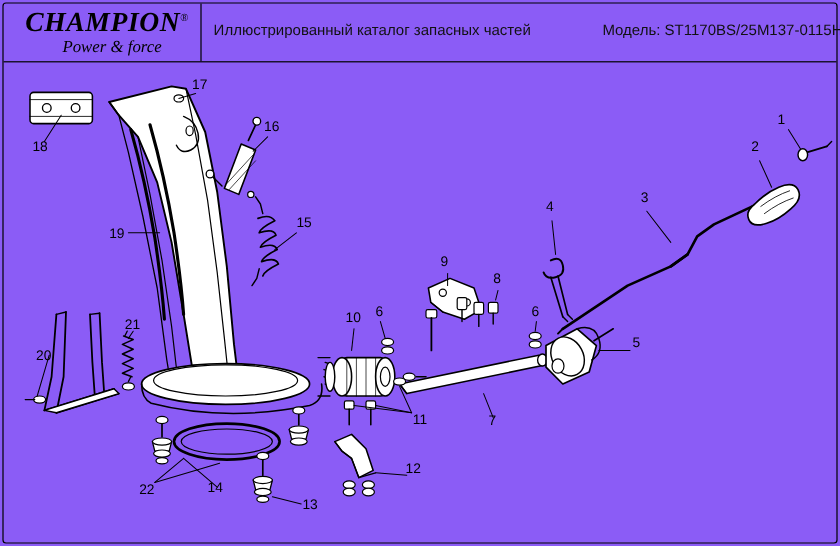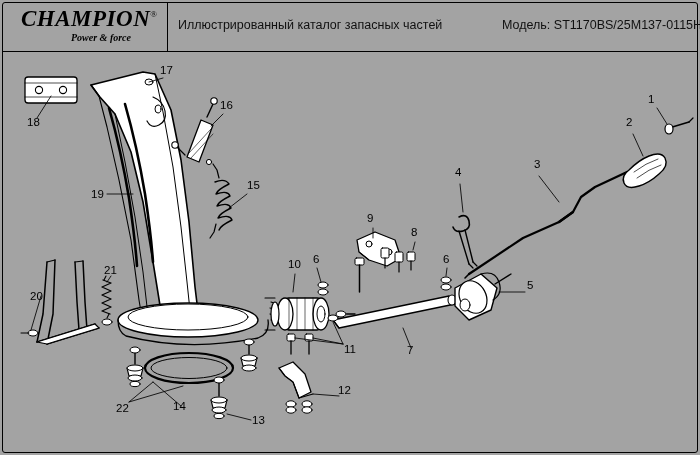--- a/index.html
+++ b/index.html
@@ -4,21 +4,21 @@
 <style>
   html, body {
     margin: 0;
     padding: 0;
     background: #ffffff;
   }
   #page {
     position: relative;
     width: 700px;
     height: 455px;
-    background: #a3a3a3;
+    background: #8b5cf6;
     font-family: "Liberation Sans", sans-serif;
     overflow: hidden;
   }
   .frame {
     position: absolute;
     left: 2px;
     top: 2px;
     width: 696px;
     height: 451px;
     border: 1px solid #000;
@@ -56,26 +56,26 @@
     white-space: nowrap;
   }
   .logo-reg {
     font-size: 9px;
     vertical-align: super;
     font-style: normal;
     font-weight: normal;
   }
   .logo-sub {
     position: absolute;
-    left: 68px;
+    left: 49px;
     top: 29px;
     font-family: "Liberation Serif", serif;
     font-style: italic;
-    font-weight: bold;
-    font-size: 10px;
+    font-weight: normal;
+    font-size: 14px;
     color: #000;
     white-space: nowrap;
   }
   .header-title {
     position: absolute;
     left: 175px;
     top: 15px;
     font-size: 12.5px;
     color: #111;
     white-space: nowrap;

